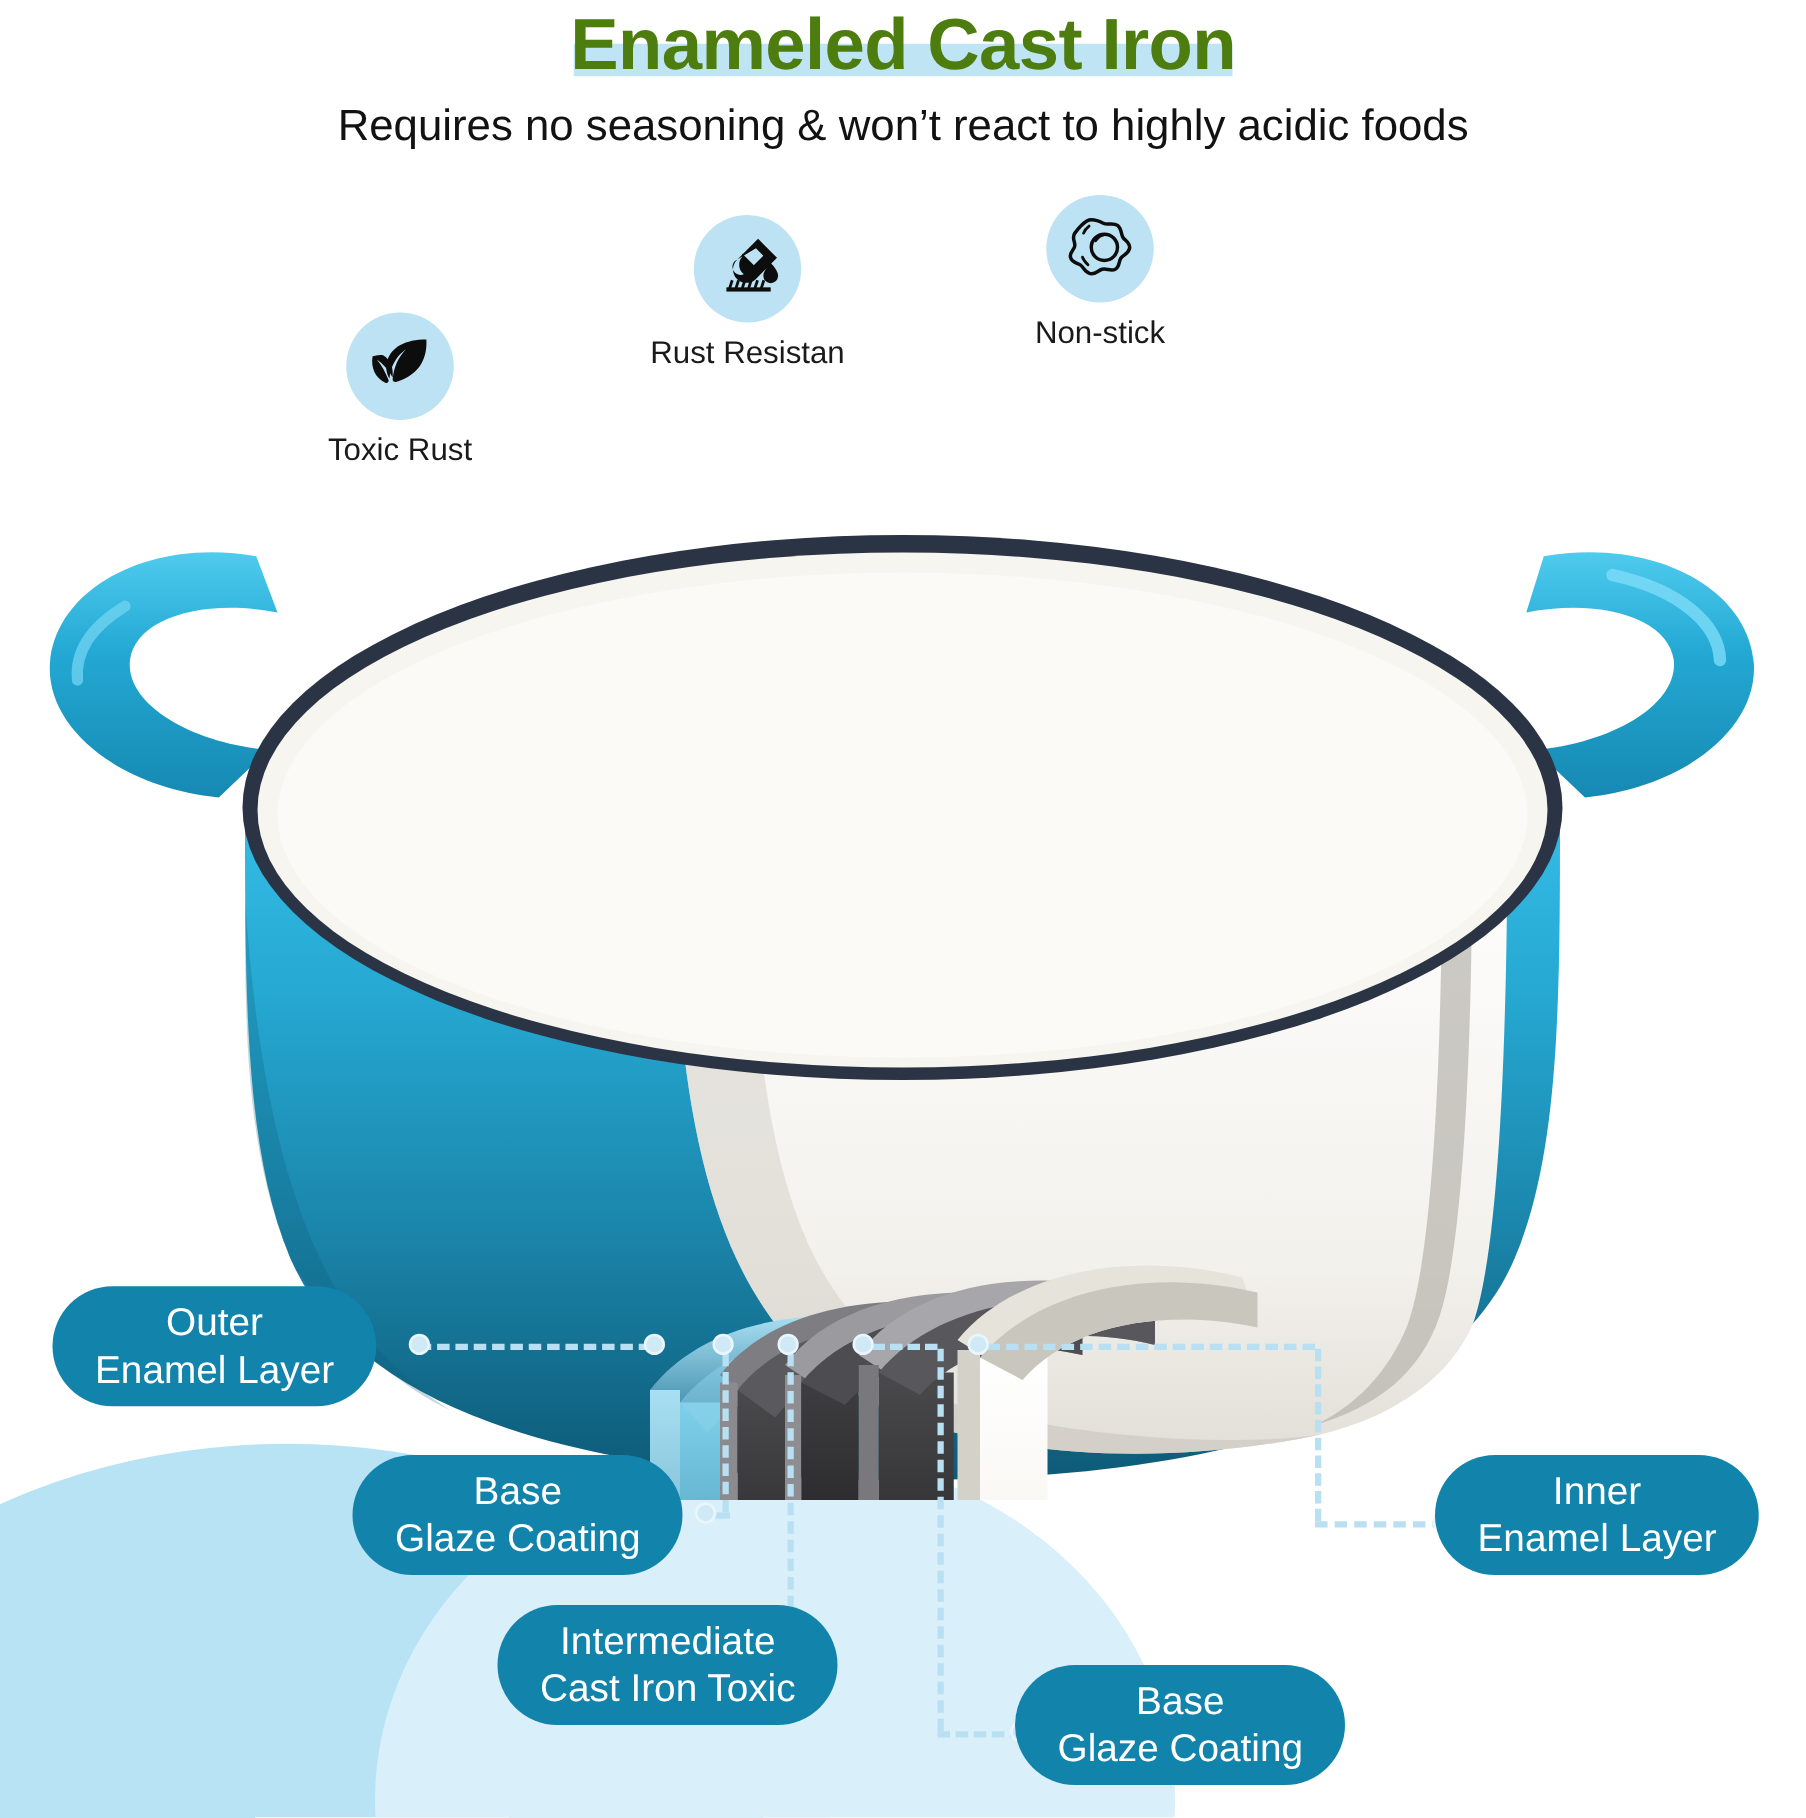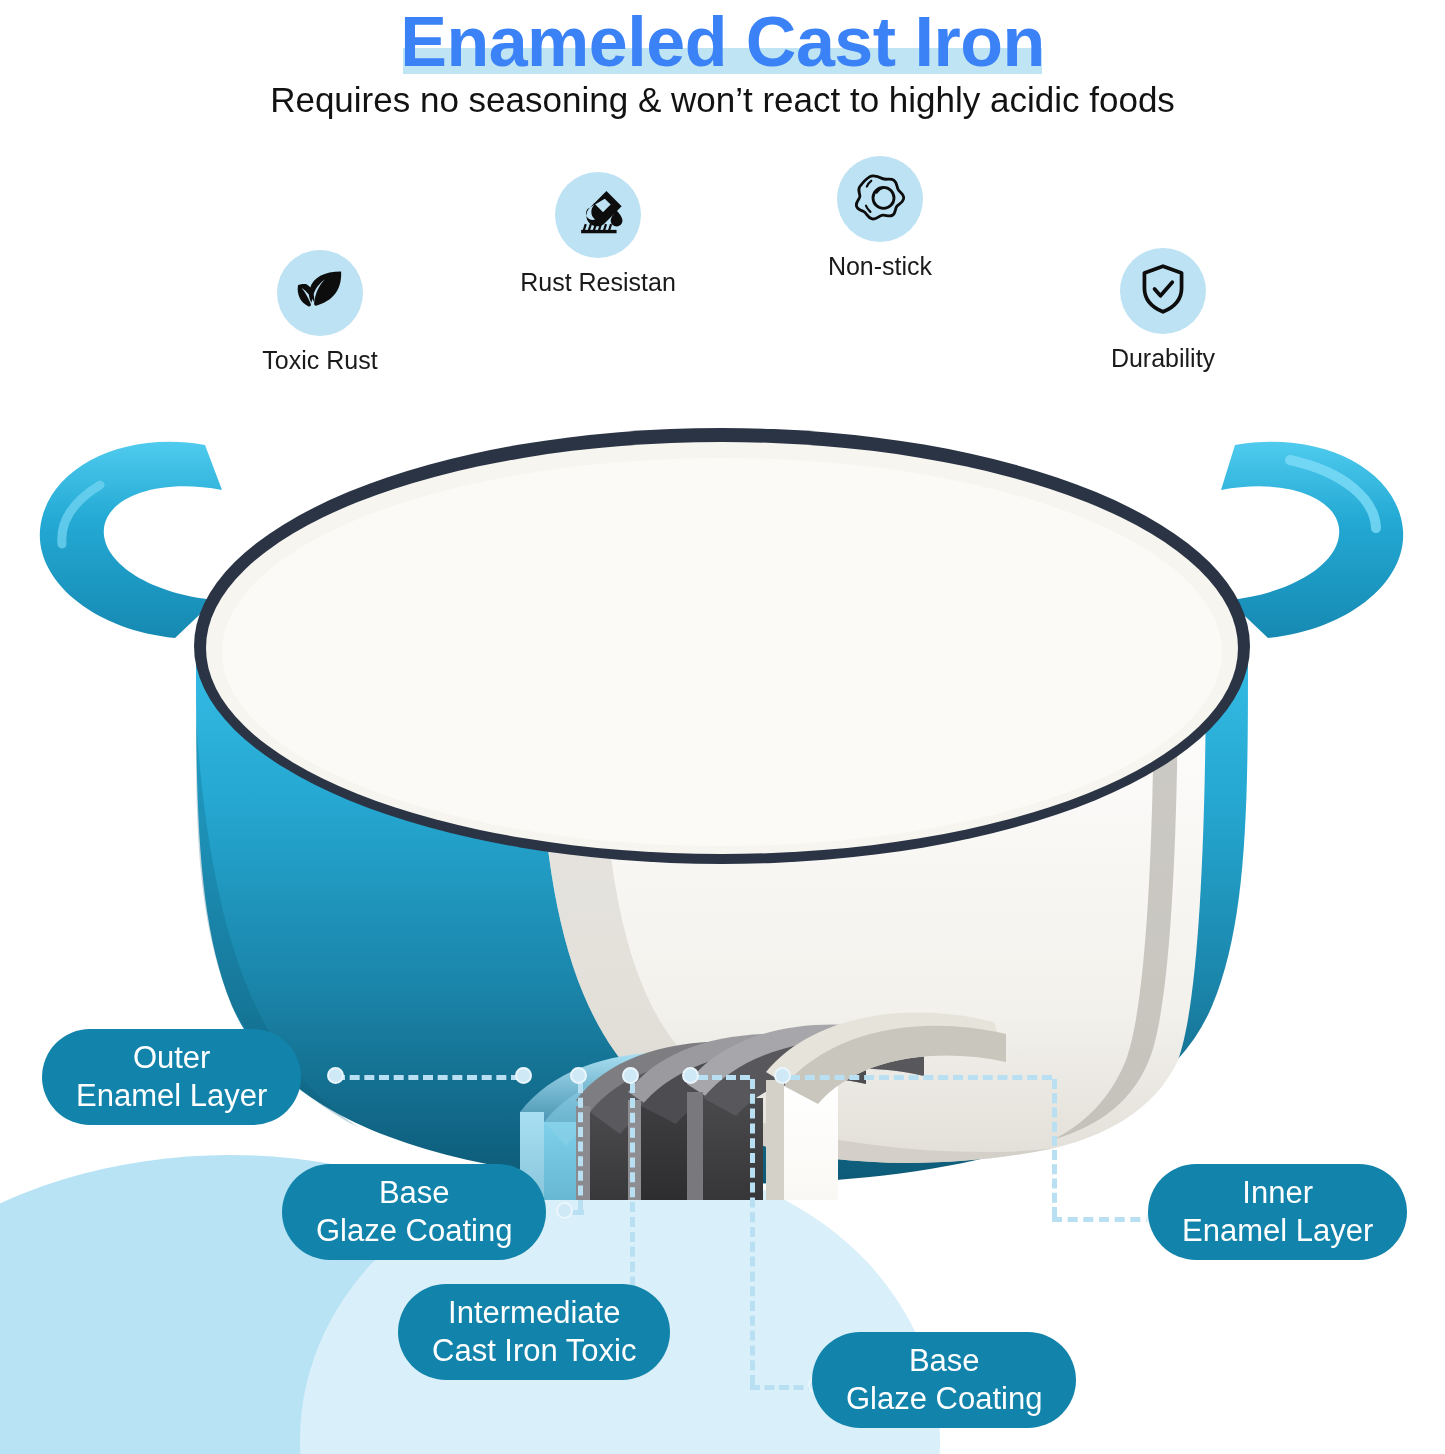--- a/index.html
+++ b/index.html
@@ -56,29 +56,30 @@
     left: 3px;
     right: 3px;
     bottom: 6px;
     height: 26px;
     background: #bfe4f4;
     z-index: 0;
   }
   .title {
     position: relative;
     z-index: 1;
-    font-size: 70px;
+    font-size: 58px;
     font-weight: bold;
-    color: #3b82f6;
+    color: #4d7c0f;
     letter-spacing: -0.5px;
     line-height: 1.05;
     white-space: nowrap;
     text-align: center;
   }
   .subtitle {
+    margin-top: 14px;
     font-size: 35px;
     color: #121212;
     white-space: nowrap;
   }
 
   
   .feature {
     position: absolute;
     text-align: center;
     width: 230px;
@@ -208,31 +209,20 @@
           <circle cx="36" cy="33" r="12" fill="none" stroke="#0d0d0d" stroke-width="3.2"></circle>
           <path fill="none" stroke="#0d0d0d" stroke-width="2.6" stroke-linecap="round" d="M28 27c2-3 5-5 8-5.6"></path>
           <path fill="none" stroke="#0d0d0d" stroke-width="2.6" stroke-linecap="round" d="M17 20c1-3 3-5 5-6.5"></path>
           <path fill="none" stroke="#0d0d0d" stroke-width="2.6" stroke-linecap="round" d="M16 42c1 3 3 5 5 7"></path>
         </svg>
       </span>
     </div>
     <div class="feat-label">Non-stick</div>
   </div>
 
-  <div class="feature" id="feat-3">
-    <div class="feat-circle">
-      <span>
-        <svg width="54" height="54" viewBox="0 0 64 64">
-          <path fill="none" stroke="#0d0d0d" stroke-width="4.4" stroke-linejoin="round" d="M32 5 L54 13 v18 c0 14-10 23-22 28C20 54 10 45 10 31 V13 L32 5z"></path>
-          <path fill="none" stroke="#0d0d0d" stroke-width="4.4" stroke-linecap="round" stroke-linejoin="round" d="M22 32 l7 8 14-16"></path>
-        </svg>
-      </span>
-    </div>
-    <div class="feat-label">Durability</div>
-  </div>
 
   <div class="pot-wrap">
     <svg width="1445" height="900" viewBox="0 0 1445 900">
       <defs>
         <linearGradient id="potBody" x1="0" y1="0" x2="0" y2="1">
           <stop offset="0%" stop-color="#35bde6"></stop>
           <stop offset="28%" stop-color="#25a8d2"></stop>
           <stop offset="62%" stop-color="#1b86ab"></stop>
           <stop offset="100%" stop-color="#0d5a77"></stop>
         </linearGradient>

